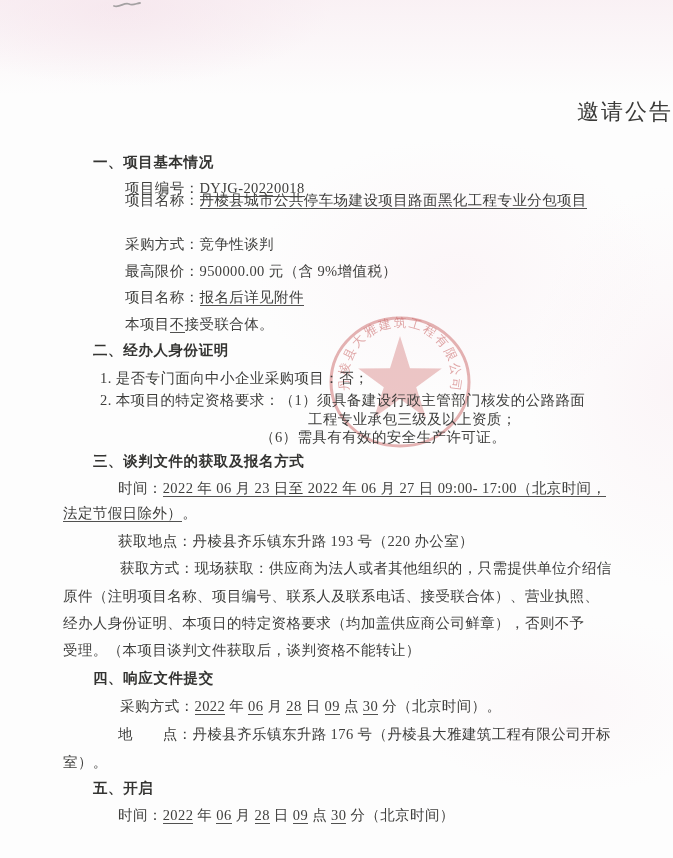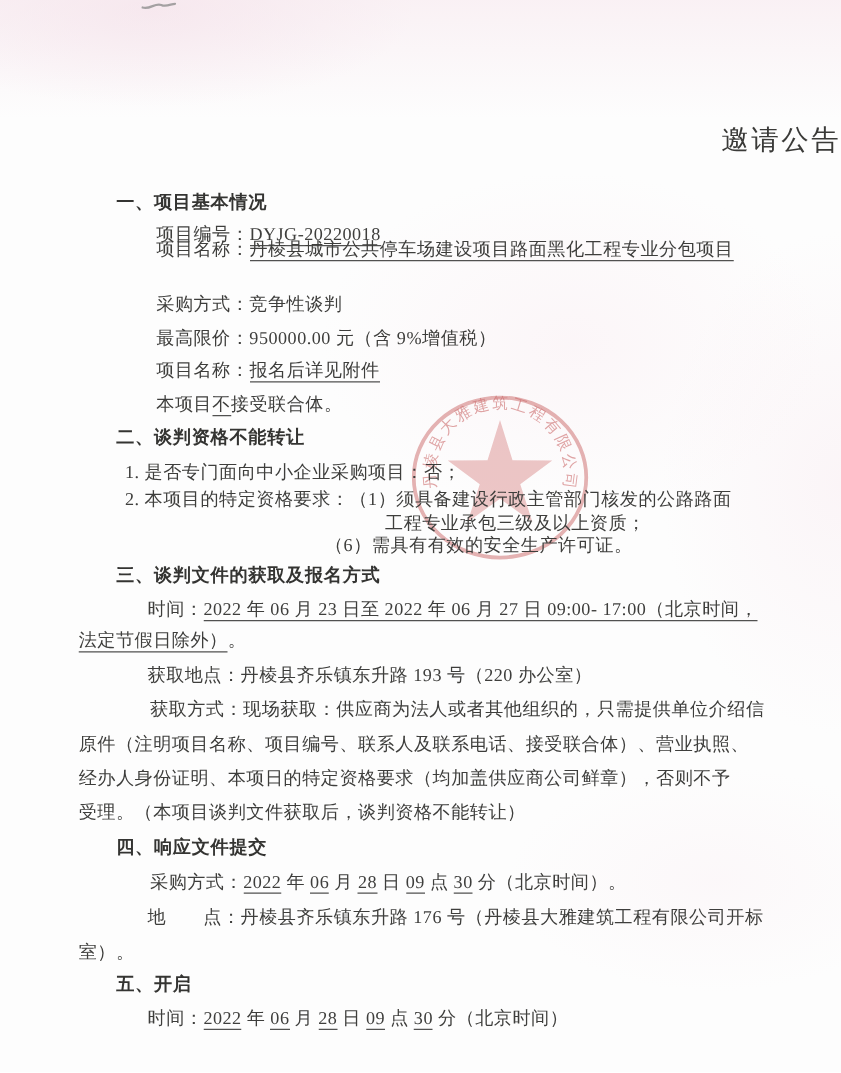--- a/index.html
+++ b/index.html
@@ -79,21 +79,21 @@
   <div class="title">邀请公告</div>
 
   <div class="ln hd" style="top:152px;left:93px">一、项目基本情况</div>
   <div class="ln" style="top:178px;left:125px"><span>项目编号：</span><span class="u">DYJG-20220018</span></div>
   <div class="ln" style="top:190px;left:125px"><span>项目名称：</span><span class="u">丹棱县城市公共停车场建设项目路面黑化工程专业分包项目</span></div>
   <div class="ln" style="top:234px;left:125px">采购方式：竞争性谈判</div>
   <div class="ln" style="top:261px;left:125px">最高限价：950000.00 元（含 9%增值税）</div>
   <div class="ln" style="top:287px;left:125px"><span>项目名称：</span><span class="u">报名后详见附件</span></div>
   <div class="ln" style="top:314px;left:125px"><span>本项目</span><span class="u">不</span><span>接受联合体。</span></div>
 
-  <div class="ln hd" style="top:340px;left:93px">二、谈判资格不能转让</div>
+  <div class="ln hd" style="top:340px;left:93px">二、经办人身份证明</div>
   <div class="ln" style="top:368px;left:100px">1. 是否专门面向中小企业采购项目：否；</div>
   <div class="ln" style="top:390px;left:100px">2. 本项目的特定资格要求：（1）须具备建设行政主管部门核发的公路路面</div>
   <div class="ln" style="top:409px;left:308px">工程专业承包三级及以上资质；</div>
   <div class="ln" style="top:427px;left:260px">（6）需具有有效的安全生产许可证。</div>
 
   <div class="ln hd" style="top:451px;left:93px">三、谈判文件的获取及报名方式</div>
   <div class="ln" style="top:478px;left:118px"><span>时间：</span><span class="u">2022 年 06 月 23 日至 2022 年 06 月 27 日 09:00- 17:00（北京时间，</span></div>
   <div class="ln" style="top:503px;left:63px"><span class="u">法定节假日除外）</span><span>。</span></div>
   <div class="ln" style="top:531px;left:118px">获取地点：丹棱县齐乐镇东升路 193 号（220 办公室）</div>
   <div class="ln" style="top:558px;left:120px">获取方式：现场获取：供应商为法人或者其他组织的，只需提供单位介绍信</div>

